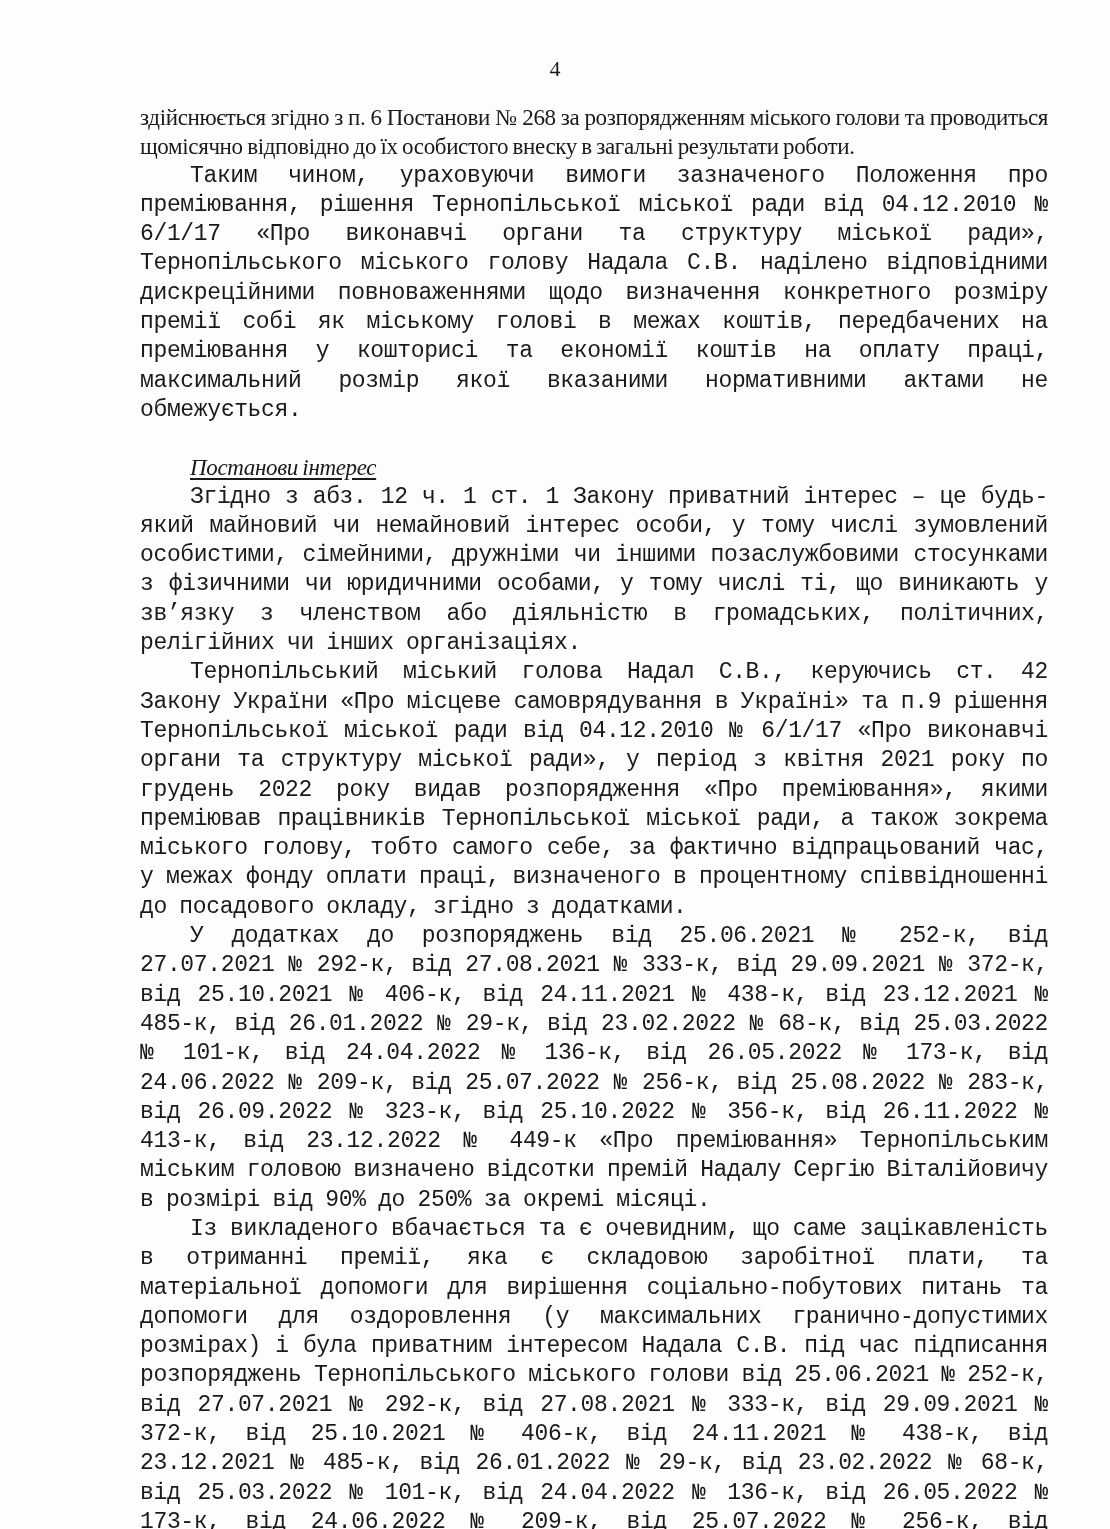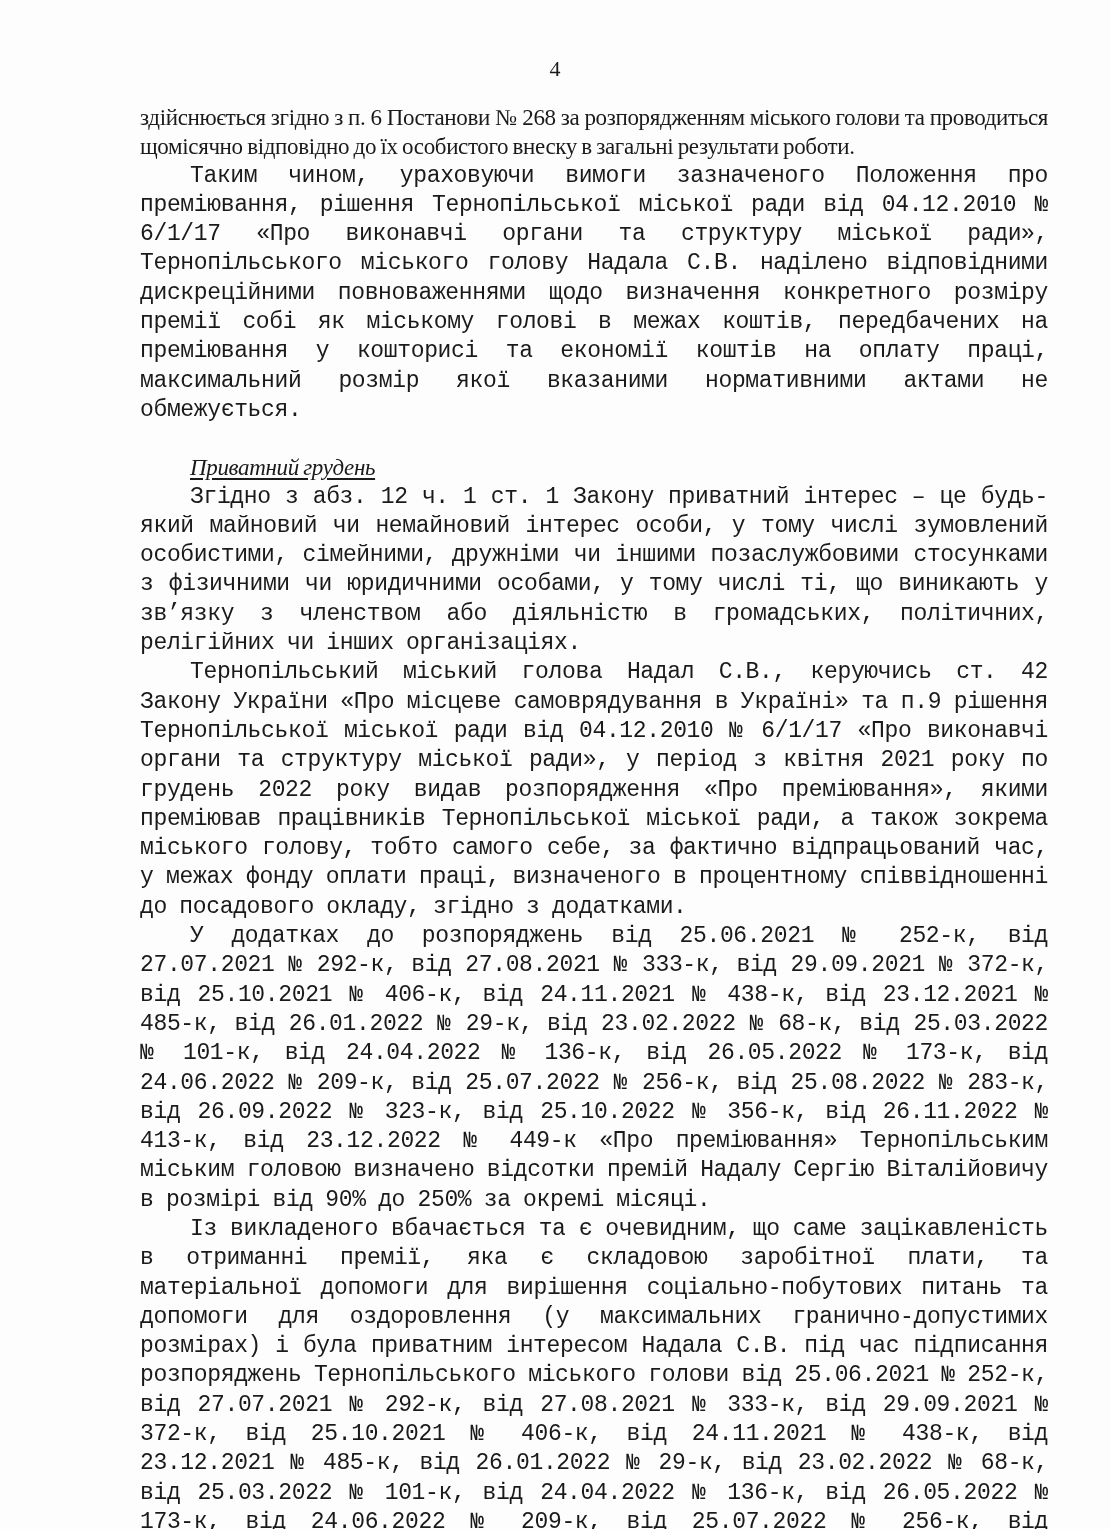--- a/index.html
+++ b/index.html
@@ -53,19 +53,19 @@
 </head>
 <body>
 
 <div class="page">
   <div class="page-number">4</div>
 
   <div class="body">
     <p>здійснюється згідно з п. 6 Постанови № 268 за розпорядженням міського голови та проводиться щомісячно відповідно до їх особистого внеску в загальні результати роботи.</p>
     <p class="indent">Таким чином, ураховуючи вимоги зазначеного Положення про преміювання, рішення Тернопільської міської ради від 04.12.2010 № 6/1/17 «Про виконавчі органи та структуру міської ради», Тернопільського міського голову Надала С.В. наділено відповідними дискреційними повноваженнями щодо визначення конкретного розміру премії собі як міському голові в межах коштів, передбачених на преміювання у кошторисі та економії коштів на оплату праці, максимальний розмір якої вказаними нормативними актами не обмежується.</p>
     <div class="gap"></div>
-    <p class="heading">Приватний грудень</p>
+    <p class="heading">Постанови інтерес</p>
     <p class="indent">Згідно з абз. 12 ч. 1 ст. 1 Закону приватний інтерес – це будь-який майновий чи немайновий інтерес особи, у тому числі зумовлений особистими, сімейними, дружніми чи іншими позаслужбовими стосунками з фізичними чи юридичними особами, у тому числі ті, що виникають у зв’язку з членством або діяльністю в громадських, політичних, релігійних чи інших організаціях.</p>
     <p class="indent">Тернопільський міський голова Надал С.В., керуючись ст. 42 Закону України «Про місцеве самоврядування в Україні» та п.9 рішення Тернопільської міської ради від 04.12.2010 № 6/1/17 «Про виконавчі органи та структуру міської ради», у період з квітня 2021 року по грудень 2022 року видав розпорядження «Про преміювання», якими преміював працівників Тернопільської міської ради, а також зокрема міського голову, тобто самого себе, за фактично відпрацьований час, у межах фонду оплати праці, визначеного в процентному співвідношенні до посадового окладу, згідно з додатками.</p>
     <p class="indent">У додатках до розпоряджень від 25.06.2021 № 252-к, від 27.07.2021 № 292-к, від 27.08.2021 № 333-к, від 29.09.2021 № 372-к, від 25.10.2021 № 406-к, від 24.11.2021 № 438-к, від 23.12.2021 № 485-к, від 26.01.2022 № 29-к, від 23.02.2022 № 68-к, від 25.03.2022 № 101-к, від 24.04.2022 № 136-к, від 26.05.2022 № 173-к, від 24.06.2022 № 209-к, від 25.07.2022 № 256-к, від 25.08.2022 № 283-к, від 26.09.2022 № 323-к, від 25.10.2022 № 356-к, від 26.11.2022 № 413-к, від 23.12.2022 № 449-к «Про преміювання» Тернопільським міським головою визначено відсотки премій Надалу Сергію Віталійовичу в розмірі від 90% до 250% за окремі місяці.</p>
     <p class="indent">Із викладеного вбачається та є очевидним, що саме зацікавленість в отриманні премії, яка є складовою заробітної плати, та матеріальної допомоги для вирішення соціально-побутових питань та допомоги для оздоровлення (у максимальних гранично-допустимих розмірах) і була приватним інтересом Надала С.В. під час підписання розпоряджень Тернопільського міського голови від 25.06.2021 № 252-к, від 27.07.2021 № 292-к, від 27.08.2021 № 333-к, від 29.09.2021 № 372-к, від 25.10.2021 № 406-к, від 24.11.2021 № 438-к, від 23.12.2021 № 485-к, від 26.01.2022 № 29-к, від 23.02.2022 № 68-к, від 25.03.2022 № 101-к, від 24.04.2022 № 136-к, від 26.05.2022 № 173-к, від 24.06.2022 № 209-к, від 25.07.2022 № 256-к, від 25.08.2022 № 283-к, від 26.09.2022 № 323-к, від 25.10.2022 № 356-к, від 26.11.2022 № 413-к, від 23.12.2022 № 449-к, від 09.06.2021 № 238-к та від 24.11.2021 № 437-к.</p>
   </div>
 </div>
 
 </body></html>

